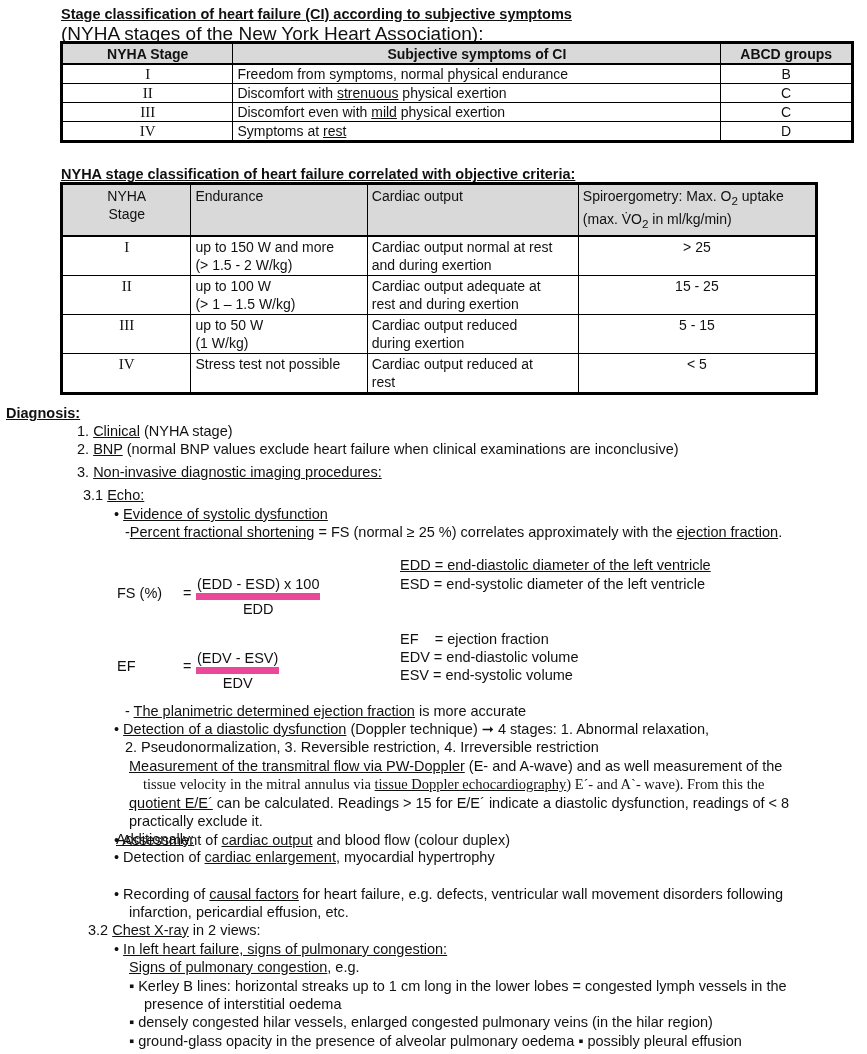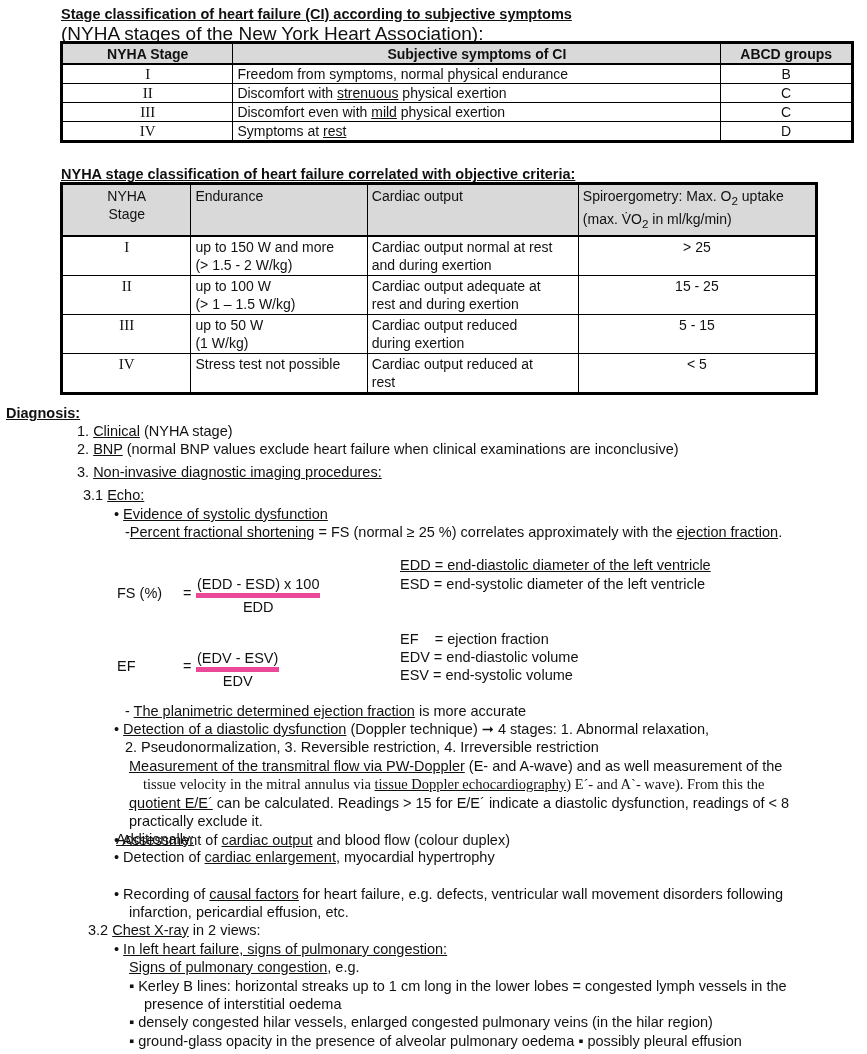--- a/index.html
+++ b/index.html
@@ -17,21 +17,21 @@
   .t1 td.roman { text-align:center; font-family:"Liberation Serif", serif; font-size:15px; }
 
   .t2 { left:60px; top:182px; width:758px; border:3px solid #000; }
   .t2 th { background:#d9d9d9; font-weight:normal; font-size:14px; border:1px solid #000; border-bottom:2px solid #000; text-align:left; vertical-align:top; padding:2px 4px; line-height:18px; height:36px; }
   .t2 th.c { text-align:center; }
   .t2 td { border:1px solid #000; font-size:14px; padding:1px 4px; vertical-align:top; line-height:18px; height:35px; }
   .t2 td.c { text-align:center; }
   .t2 td.roman { text-align:center; font-family:"Liberation Serif", serif; font-size:15px; }
 
   .frac { position:absolute; text-align:center; }
-  .frac .num { border-bottom:5px solid #ec4899; padding:0 1px; display:block; line-height:18px; }
+  .frac .num { border-bottom:7px solid #ec4899; padding:0 1px; display:block; line-height:18px; }
   .frac .den { display:block; line-height:18px; }
 </style>
 </head>
 <body>
 
 <div class="abs bold u" style="left:61px;top:6px;font-size:14.5px;">Stage classification of heart failure (CI) according to subjective symptoms</div>
 <div class="abs" style="left:61px;top:23px;font-size:19px;"><span class="u">(NYHA stages of the New York Heart Association)</span><span>:</span></div>
 
 <table class="t1">
   <colgroup>

